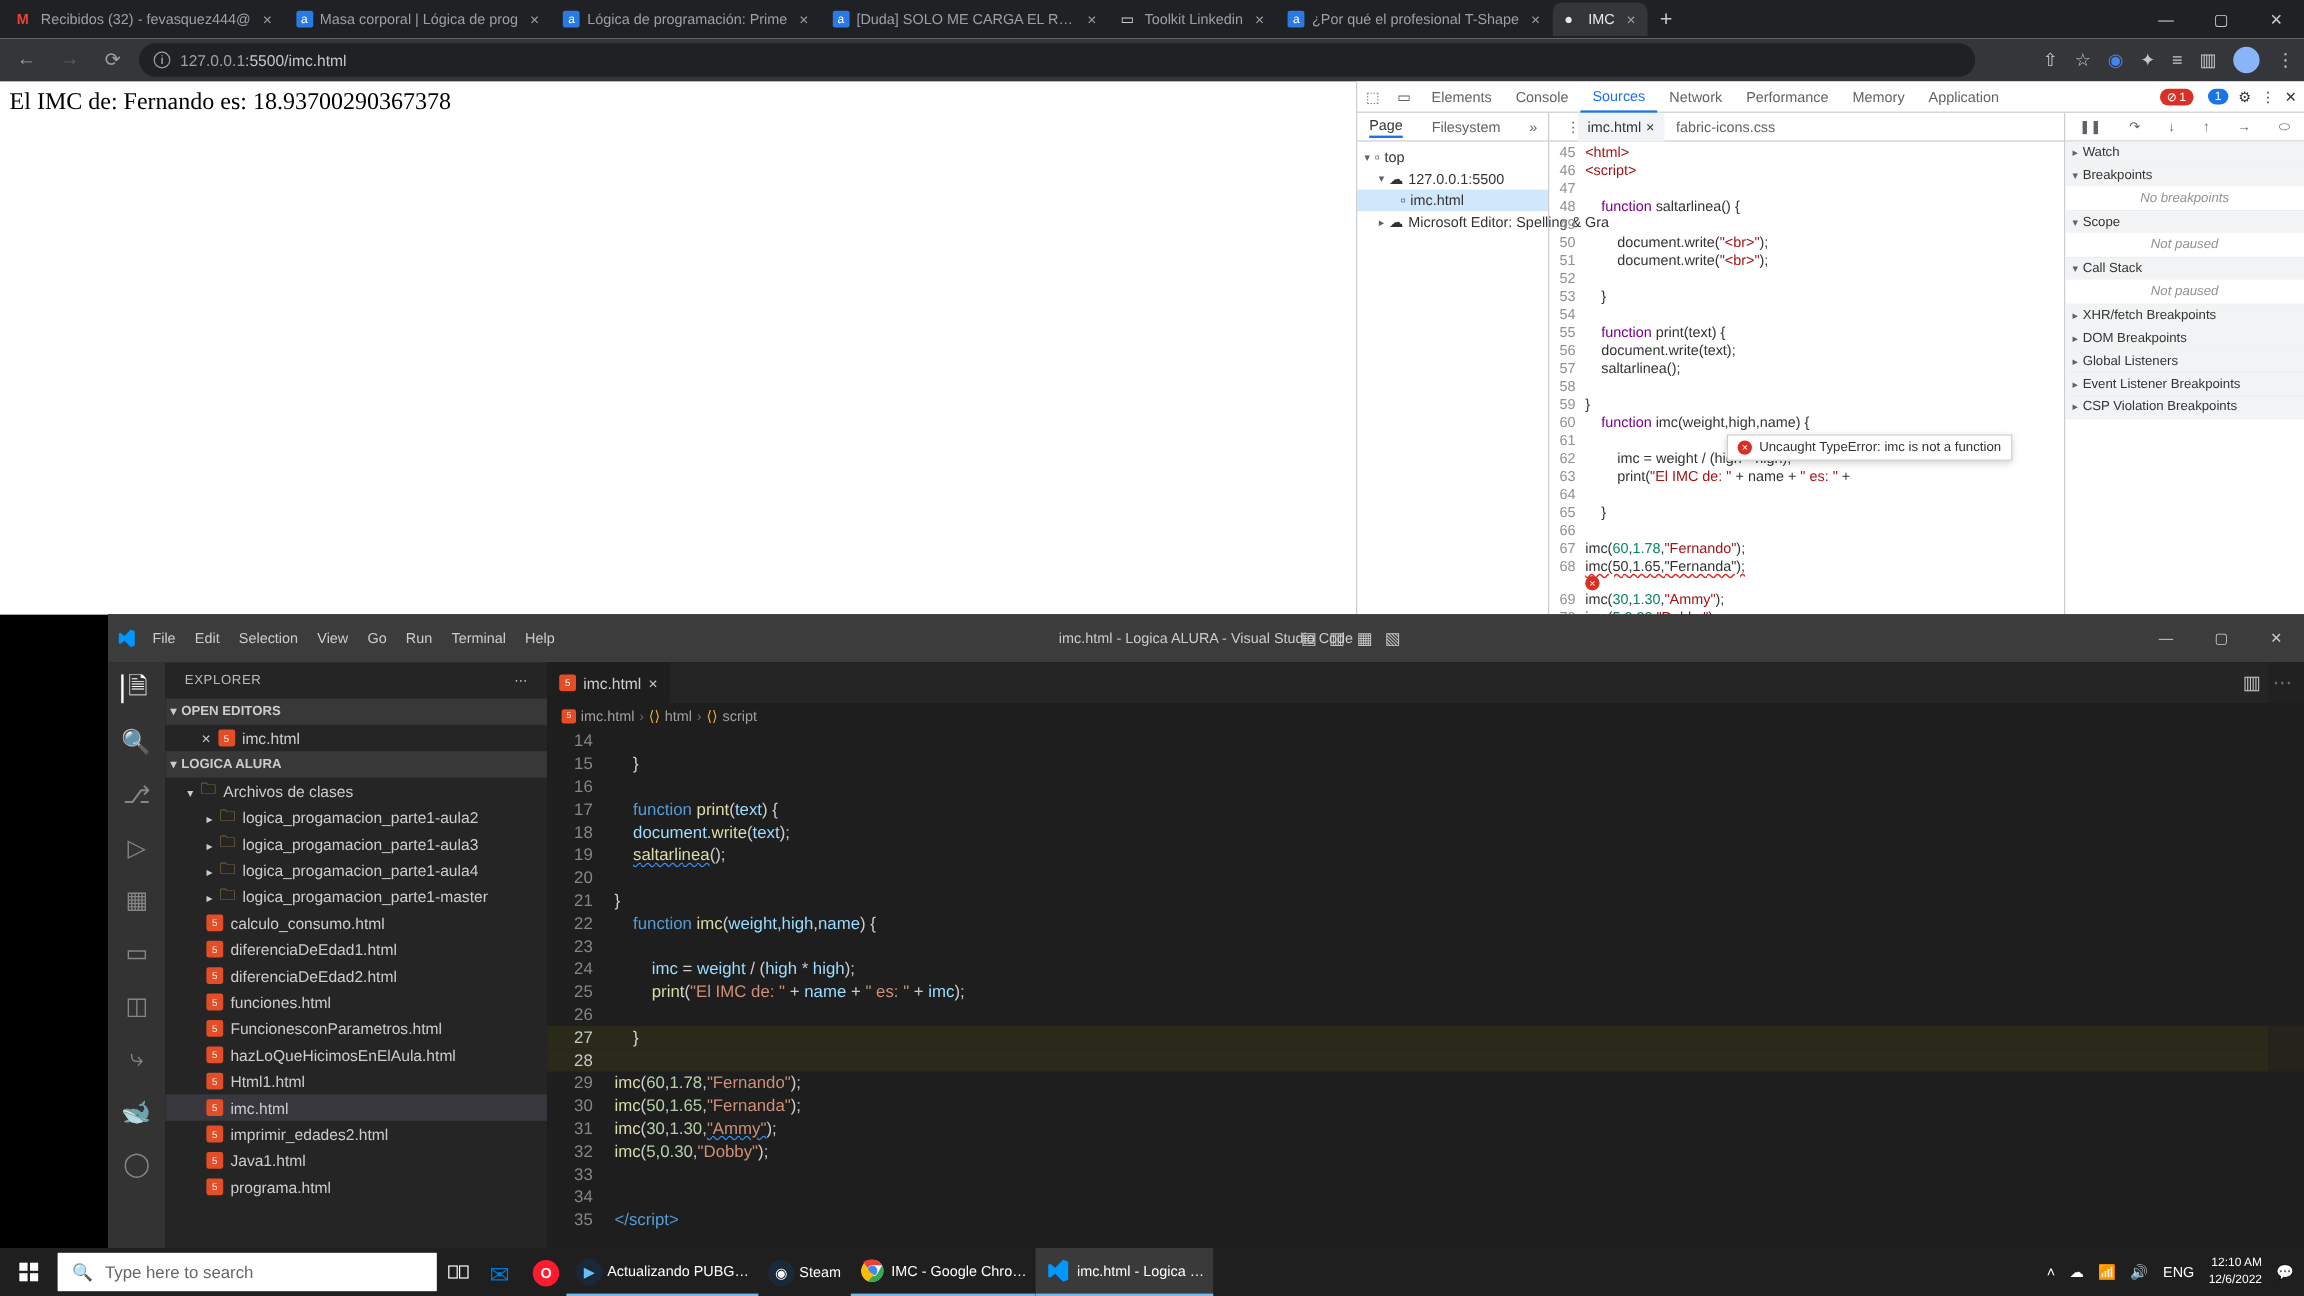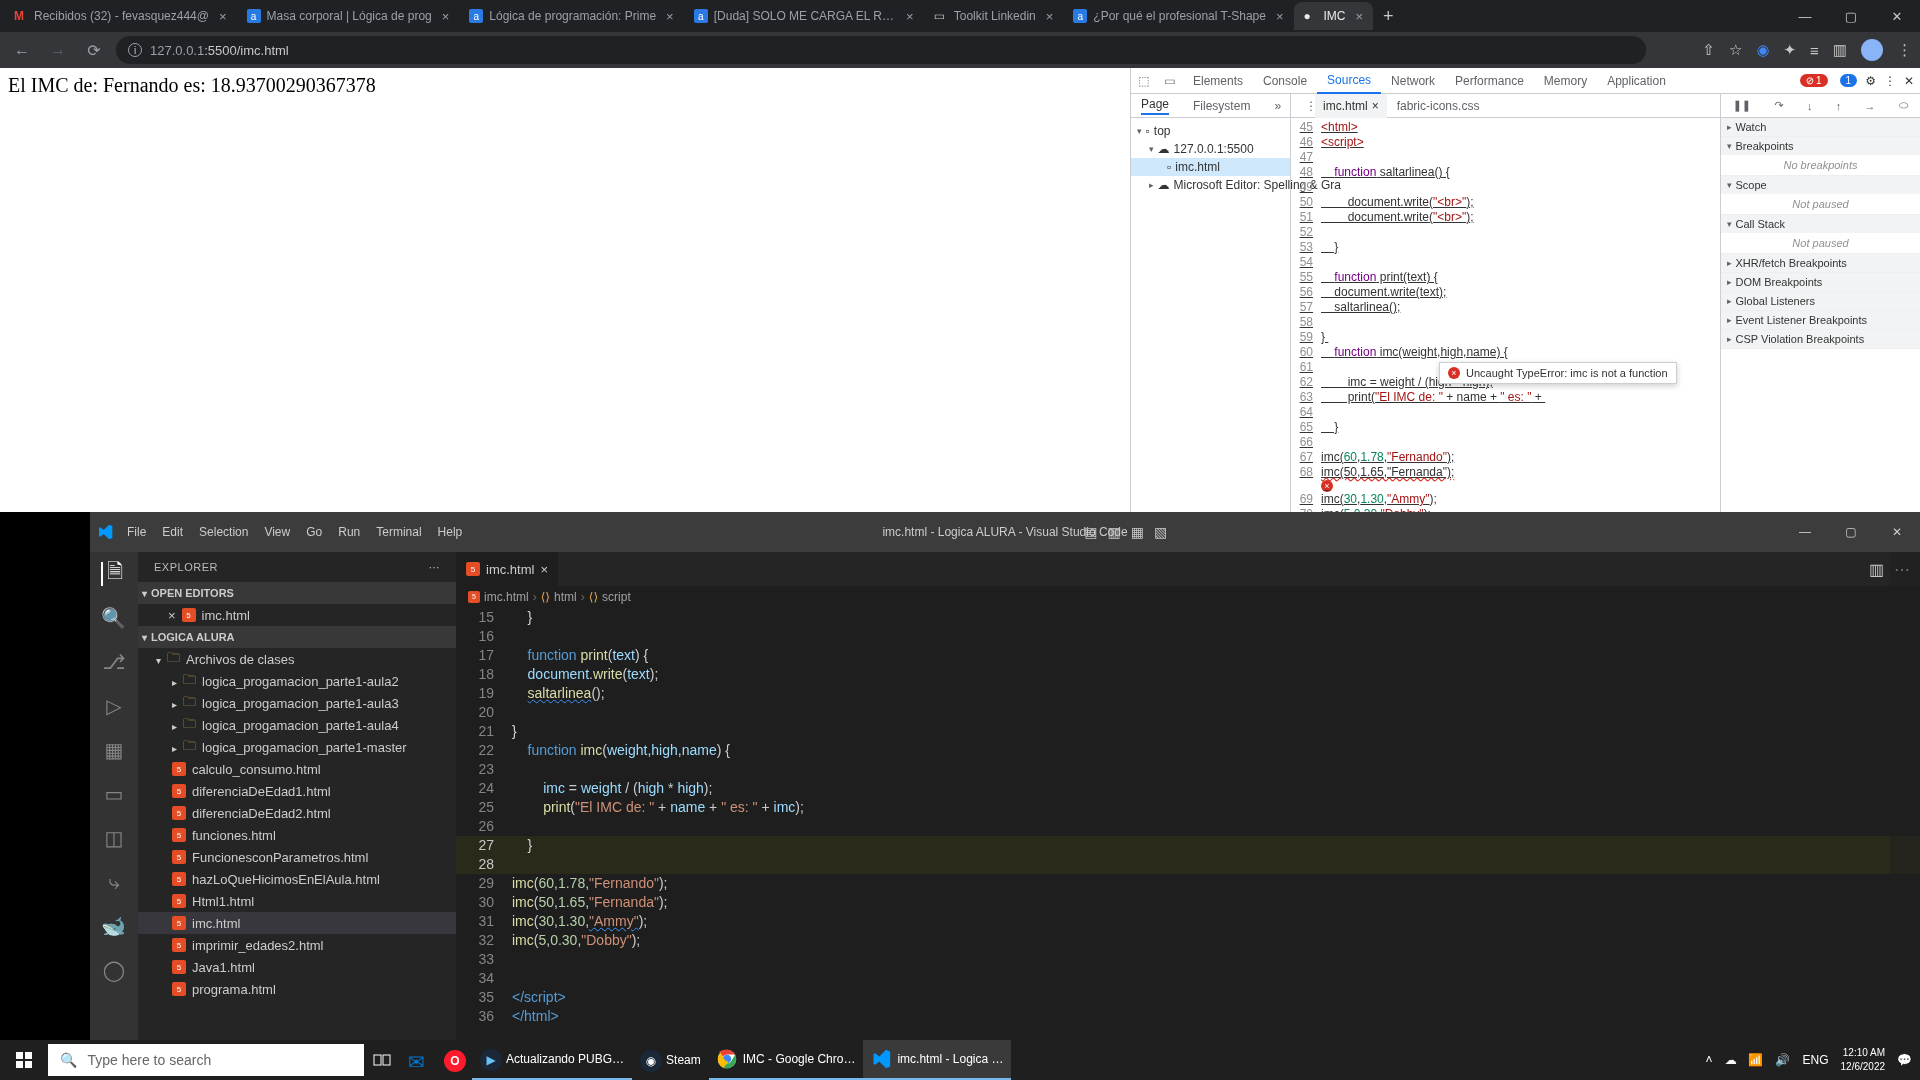--- a/index.html
+++ b/index.html
@@ -43,21 +43,21 @@
 .src-nav-tabs .active { color: #333; border-bottom: 2px solid #1a73e8; padding-bottom: 2px; }
 .src-tree { padding: 4px 0; }
 .tree-row { padding: 2px 6px; display: flex; align-items: center; gap: 4px; white-space: nowrap; }
 .tree-row.sel { background: #cfe8fc; }
 .tri { font-size: 9px; color: #5f6368; }
 
 .src-editor { flex: 1; display: flex; flex-direction: column; position: relative; }
 .src-file-tabs { height: 24px; border-bottom: 1px solid #cacdd1; display: flex; align-items: center; font-size: 12px; padding-left: 24px; gap: 2px; }
 .src-file-tab { padding: 0 8px; height: 24px; display: flex; align-items: center; gap: 4px; color: #5f6368; }
 .src-file-tab.active { color: #333; background: #f1f3f4; }
-.src-code { font-family: Consolas, monospace; font-size: 12px; line-height: 15px; padding: 2px 0; position: relative; text-decoration: underline; }
+.src-code { font-family: Consolas, monospace; font-size: 12px; line-height: 15px; padding: 2px 0; position: relative; }
 .src-line { display: flex; }
 .src-gutter { width: 30px; text-align: right; padding-right: 8px; color: #919191; flex-shrink: 0; }
 .src-txt { white-space: pre; }
 .kw { color: #708; } .tag { color: #a31515; } .str { color: #a31515; } .num { color: #098658; }
 .src-tooltip { position: absolute; top: 268px; left: 148px; background: #fff; border: 1px solid #cacdd1; box-shadow: 0 2px 6px rgba(0,0,0,.2); padding: 4px 8px; font-size: 11px; display: flex; align-items: center; gap: 6px; }
 .err-dot { width: 12px; height: 12px; border-radius: 50%; background: #d93025; color: #fff; font-size: 9px; display: flex; align-items: center; justify-content: center; }
 .err-underline { text-decoration: wavy underline #d93025; }
 
 .dbg-pane { width: 200px; border-left: 1px solid #cacdd1; font-size: 11px; }
 .dbg-tools { height: 24px; border-bottom: 1px solid #cacdd1; display:flex; align-items:center; justify-content:space-around; color:#5f6368; }
@@ -530,20 +530,24 @@
       </div>
       <div class="vsc-breadcrumb" id="vsc-bc">
           <span style="display: flex; align-items: center; gap: 4px;"><span class="html-icon" style="width:12px;height:12px;font-size:7px">5</span> imc.html</span>
           <span class="bc-sep">›</span>
           <span style="display: flex; align-items: center; gap: 4px;"><span style="color:#e8ab53">⟨⟩</span> html</span>
           <span class="bc-sep">›</span>
           <span style="display: flex; align-items: center; gap: 4px;"><span style="color:#e8ab53">⟨⟩</span> script</span>
         </div>
       <div class="vsc-code" id="vsc-code">
           <div class="vsc-line">
+            <span class="vsc-gutter">14</span>
+            <span class="vsc-txt"></span>
+          </div>
+          <div class="vsc-line">
             <span class="vsc-gutter">15</span>
             <span class="vsc-txt">    <span class="vpunct">}</span></span>
           </div>
           <div class="vsc-line">
             <span class="vsc-gutter">16</span>
             <span class="vsc-txt"></span>
           </div>
           <div class="vsc-line">
             <span class="vsc-gutter">17</span>
             <span class="vsc-txt">    <span class="vkw">function</span> <span class="vfn">print</span>(<span class="vvar">text</span>) {</span>
@@ -612,24 +616,20 @@
             <span class="vsc-gutter">33</span>
             <span class="vsc-txt"></span>
           </div>
           <div class="vsc-line">
             <span class="vsc-gutter">34</span>
             <span class="vsc-txt"></span>
           </div>
           <div class="vsc-line">
             <span class="vsc-gutter">35</span>
             <span class="vsc-txt"><span class="vtag">&lt;/</span><span class="vtag">script</span><span class="vtag">&gt;</span></span>
-          </div>
-          <div class="vsc-line">
-            <span class="vsc-gutter">36</span>
-            <span class="vsc-txt"><span class="vtag">&lt;/</span><span class="vtag">html</span><span class="vtag">&gt;</span></span>
           </div>
         </div>
       <div class="minimap"></div>
     </div>
   </div>
 </div>
 
 <div class="taskbar">
   <div class="start">
     <svg width="16" height="16" viewBox="0 0 16 16">

